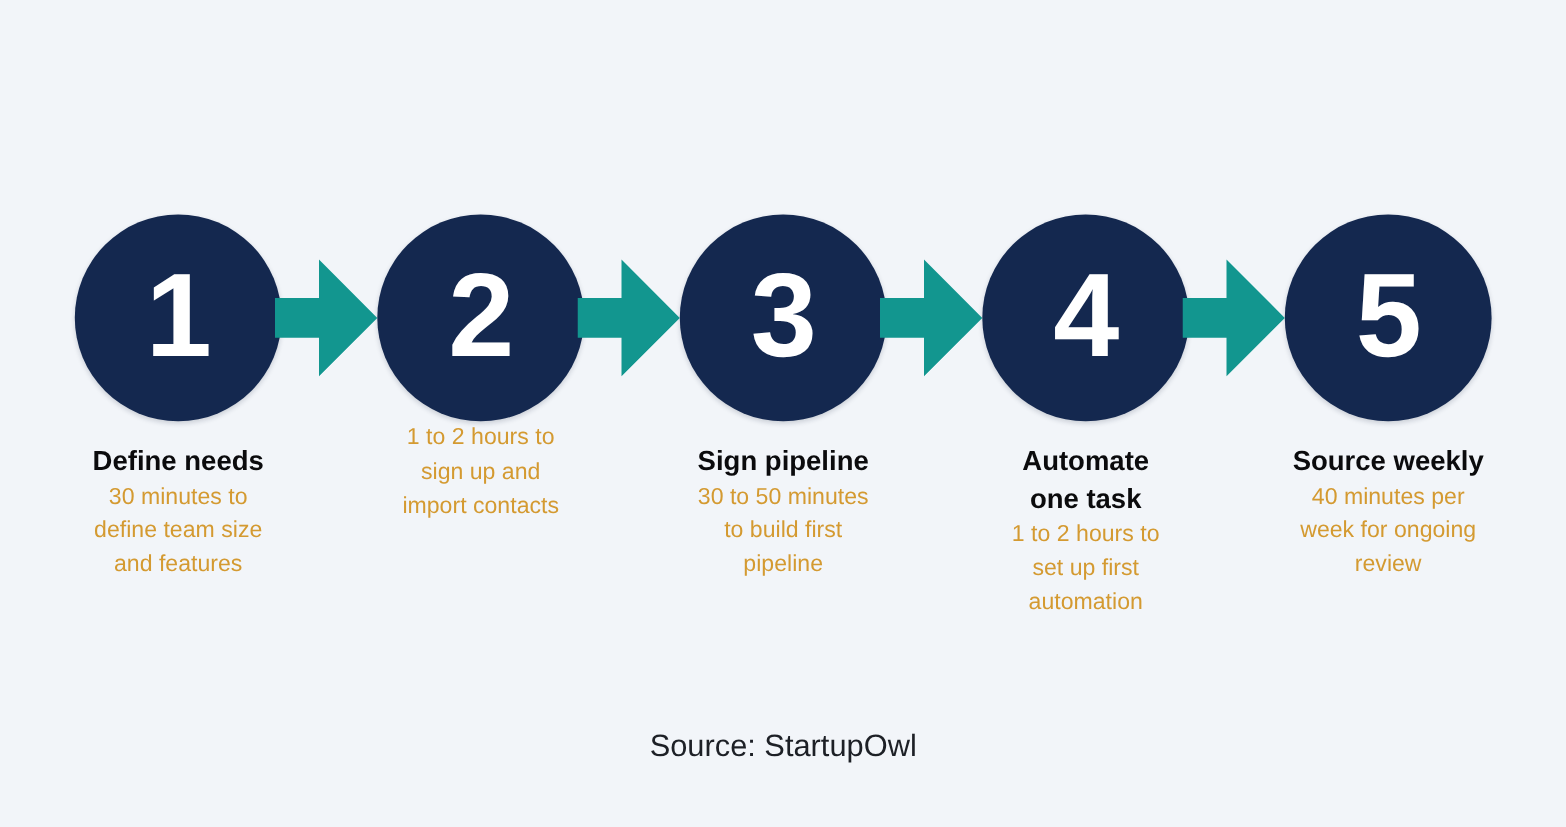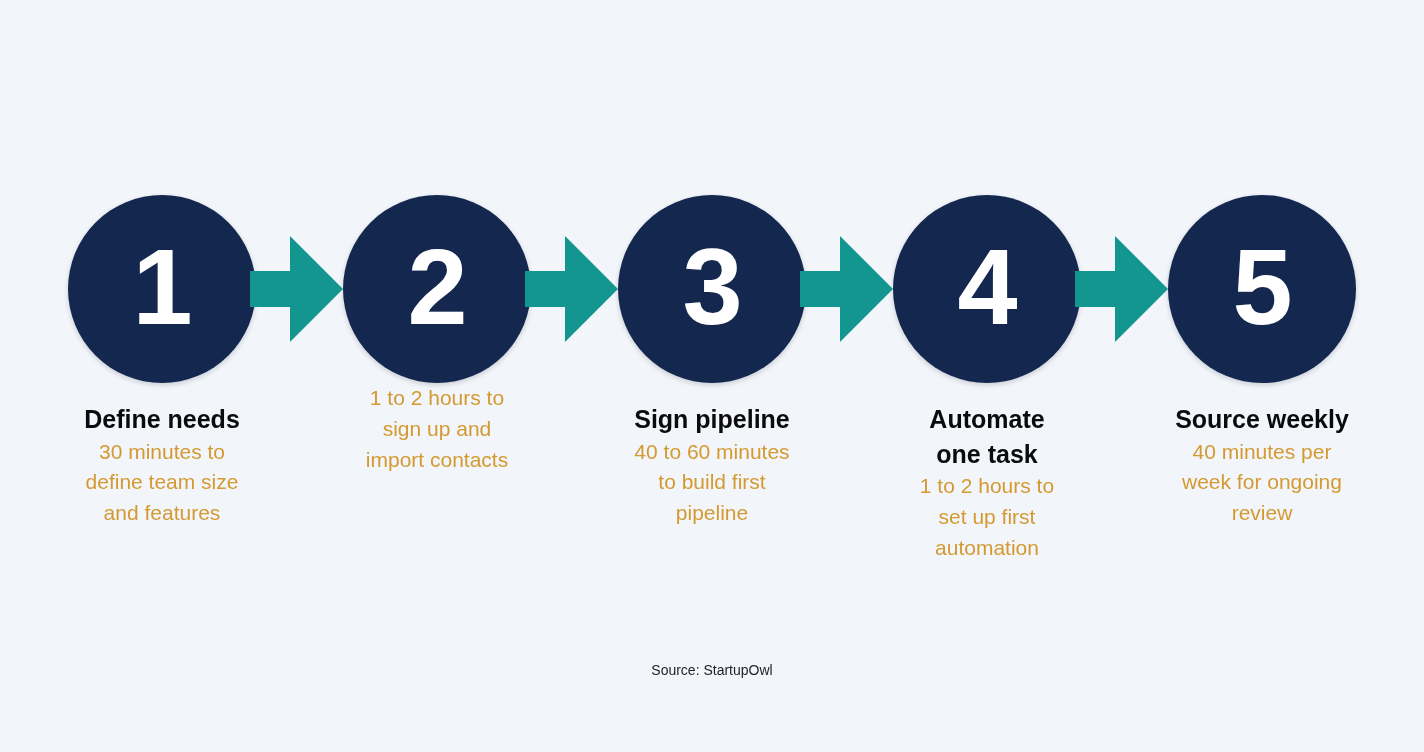--- a/index.html
+++ b/index.html
@@ -109,21 +109,21 @@
   }
 
   
   .source {
     position: absolute;
     left: 0;
     top: 662px;
     width: 1424px;
     text-align: center;
     font-family: "Liberation Sans", sans-serif;
-    font-size: 14px;
+    font-size: 28px;
     color: #1d2026;
   }
 </style>
 </head>
 <body>
 
 <div class="infographic">
 
   <div class="steps-row">
 
@@ -165,21 +165,21 @@
         <div class="circle">
           <span class="circle-number">3</span>
         </div>
         <div class="arrow">
           <svg width="95" height="110" viewBox="0 0 95 110" xmlns="http://www.w3.org/2000/svg">
             <polygon points="0,37 40,37 40,2 93,55 40,108 40,73 0,73" fill="#12968f"></polygon>
           </svg>
         </div>
       </div>
       <div class="step-title">Sign pipeline</div>
-      <div class="step-caption">40 to 60 minutes
+      <div class="step-caption">30 to 50 minutes
 to build first
 pipeline</div>
     </div>
 
     <div class="step">
       <div class="circle-wrap">
         <div class="circle">
           <span class="circle-number">4</span>
         </div>
         <div class="arrow">

